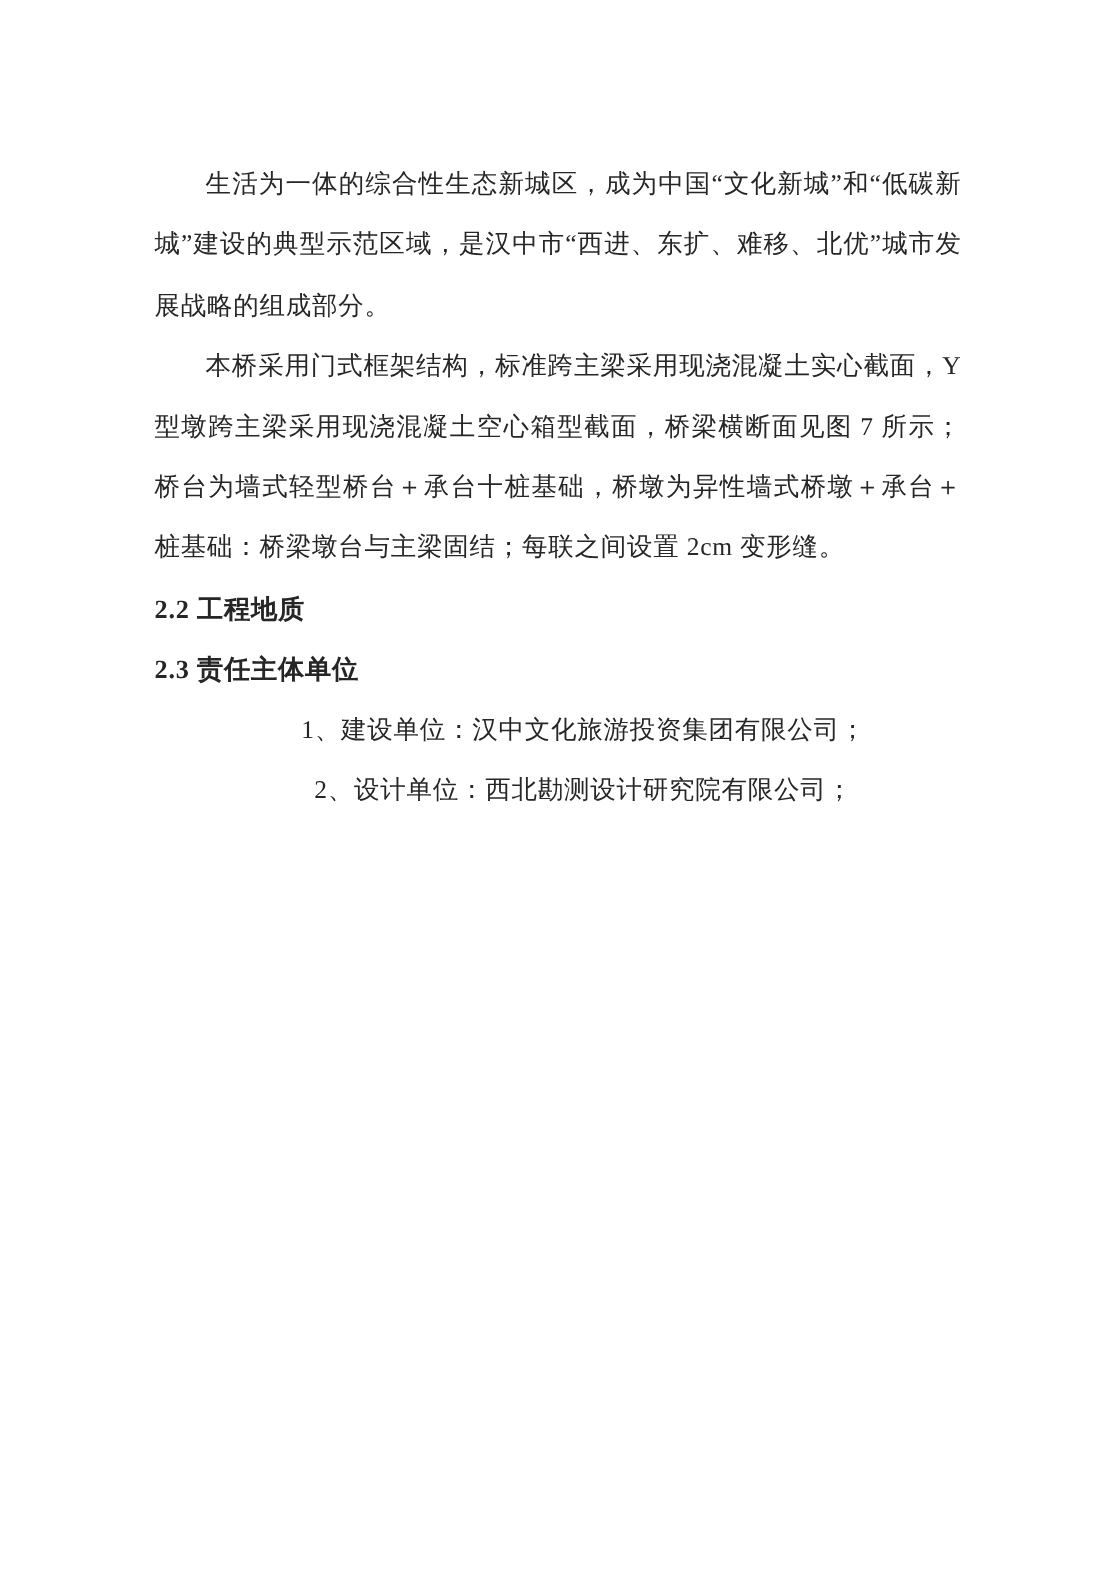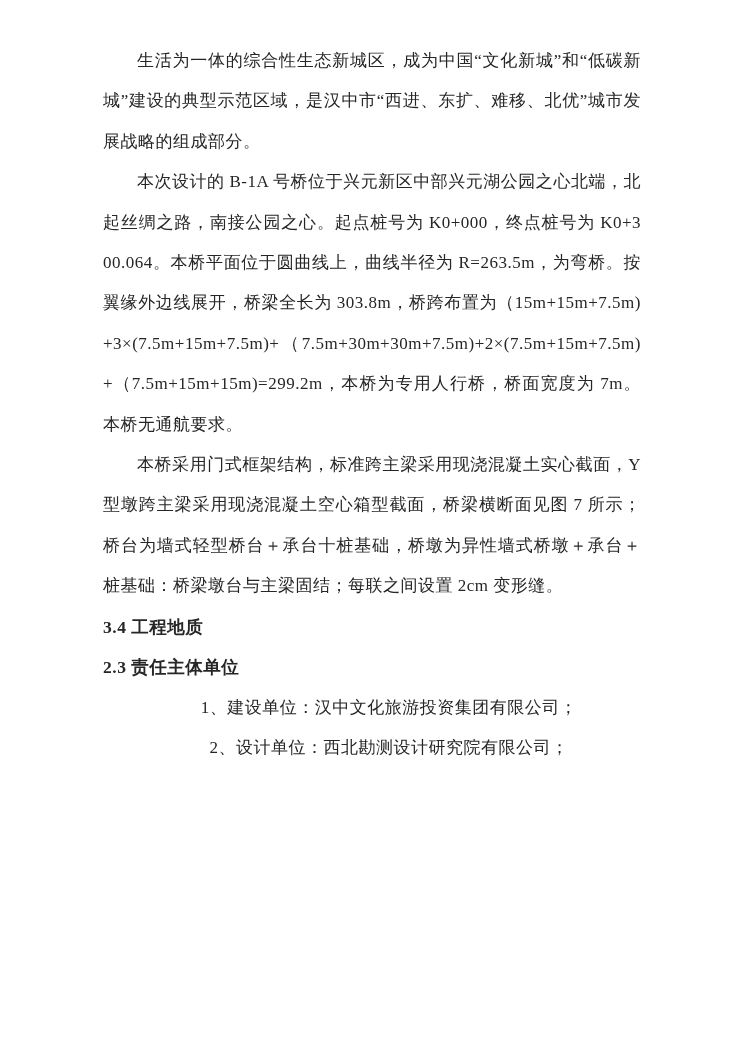--- a/index.html
+++ b/index.html
@@ -6,21 +6,21 @@
     margin: 0;
     padding: 0;
     background: #ffffff;
   }
   .page {
     position: relative;
     width: 744px;
     height: 1052px;
     background: #ffffff;
     box-sizing: border-box;
-    padding: 41px 103px 0 103px;
+    padding: 103px 103px 0 103px;
     font-family: "Liberation Serif", "DejaVu Serif", serif;
     color: #262626;
     font-size: 17px;
     overflow: hidden;
   }
   .para {
     margin: 0;
     text-indent: 2em;
     text-align: justify;
     line-height: 40.4px;
@@ -37,25 +37,24 @@
   .list-item {
     text-align: center;
   }
 </style>
 </head>
 <body>
 
 <div class="page">
   <p class="para">生活为一体的综合性生态新城区，成为中国“文化新城”和“低碳新城”建设的典型示范区域，是汉中市“西进、东扩、难移、北优”城市发展战略的组成部分。</p>
 
-  <p class="para">本次设计的 B-1A 号桥位于兴元新区中部兴元湖公园之心北端，北起丝绸之路，南接公园之心。起点桩号为 K0+000，终点桩号为 K0+300.064。本桥平面位于圆曲线上，曲线半径为 R=263.5m，为弯桥。按翼缘外边线展开，桥梁全长为 303.8m，桥跨布置为（15m+15m+7.5m)+3×(7.5m+15m+7.5m)+（7.5m+30m+30m+7.5m)+2×(7.5m+15m+7.5m)+（7.5m+15m+15m)=299.2m，本桥为专用人行桥，桥面宽度为 7m。本桥无通航要求。</p>
 
   <p class="para">本桥采用门式框架结构，标准跨主梁采用现浇混凝土实心截面，Y 型墩跨主梁采用现浇混凝土空心箱型截面，桥梁横断面见图 7 所示；桥台为墙式轻型桥台＋承台十桩基础，桥墩为异性墙式桥墩＋承台＋桩基础：桥梁墩台与主梁固结；每联之间设置 2cm 变形缝。</p>
 
-  <h2 class="heading">3.4 工程地质</h2>
+  <h2 class="heading">2.2 工程地质</h2>
 
 
   <h2 class="heading">2.3 责任主体单位</h2>
 
   <p class="para list-item">1、建设单位：汉中文化旅游投资集团有限公司；</p>
 
   <p class="para list-item">2、设计单位：西北勘测设计研究院有限公司；</p>
 </div>
 
 </body></html>

